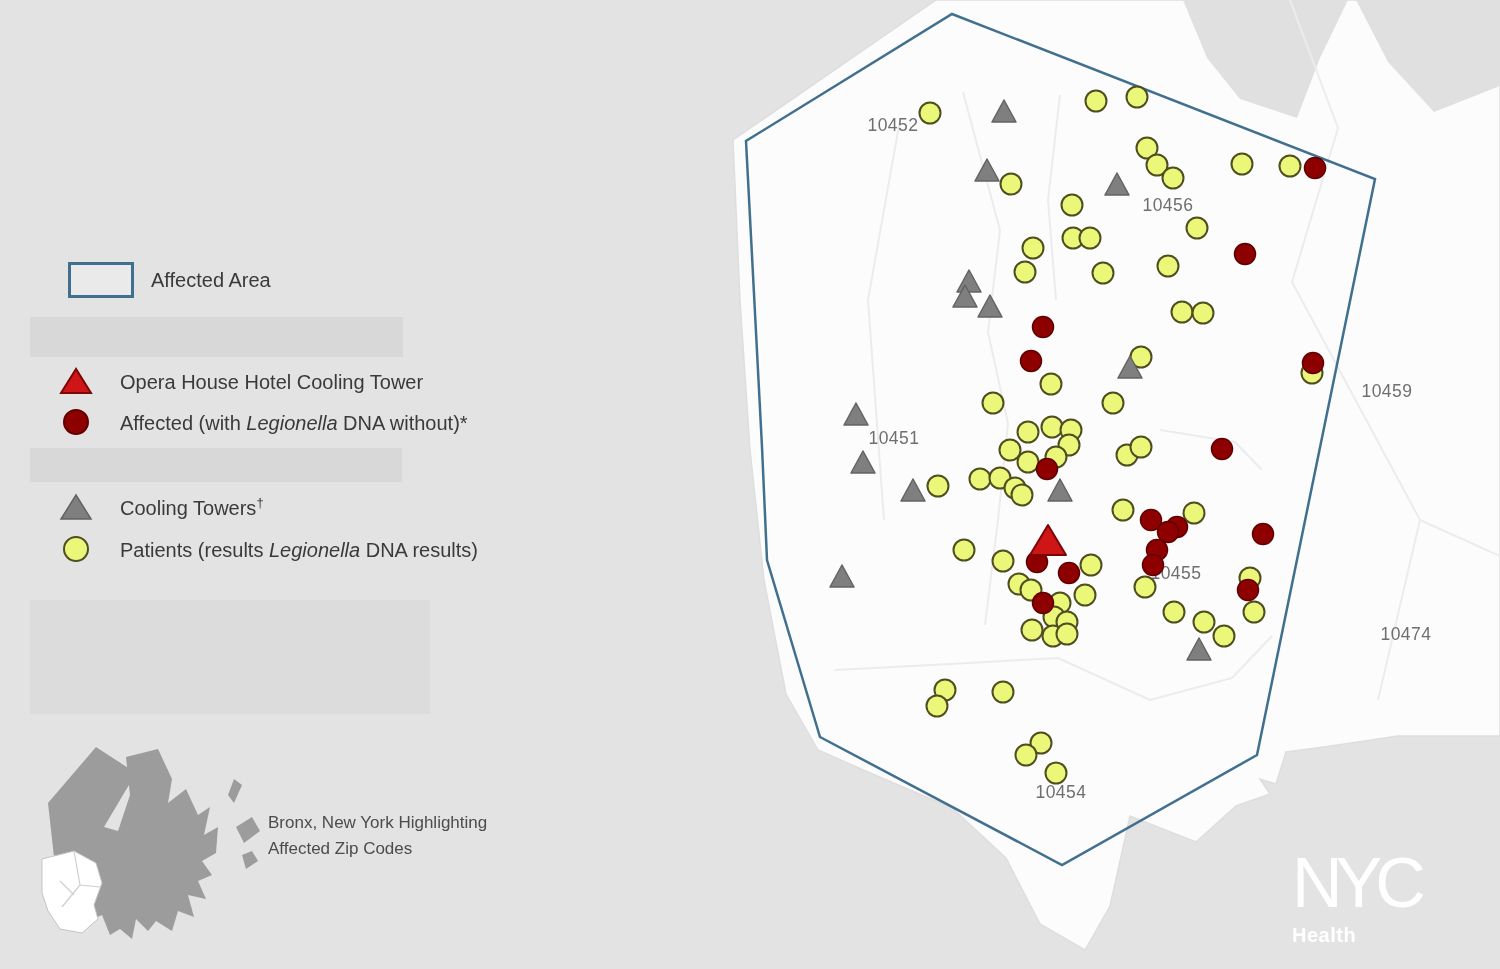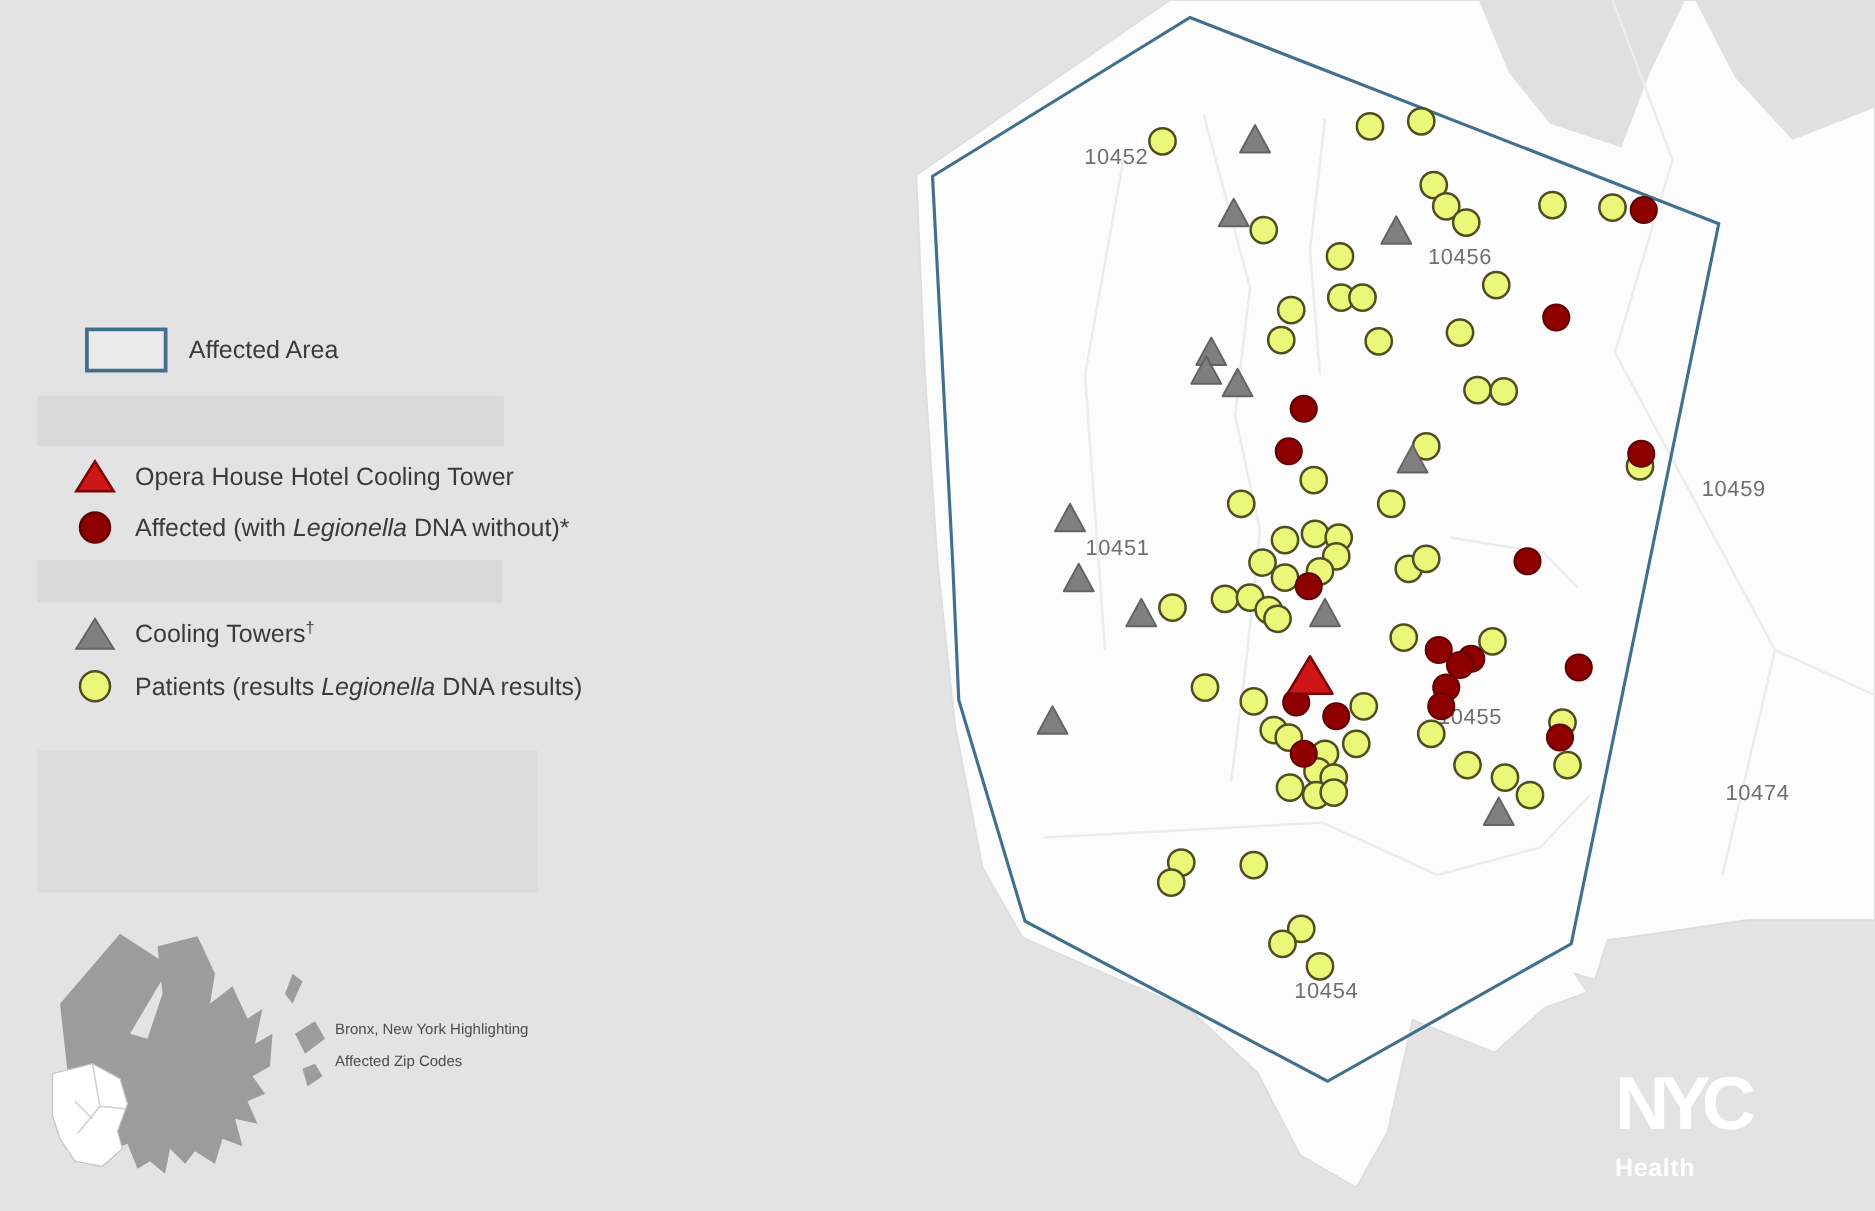--- a/index.html
+++ b/index.html
@@ -25,37 +25,37 @@
   .row-affected .lg-label{margin-left:17px;}
   .redacted{position:absolute;background:var(--redacted-bar);}
   .bar1{left:30px;top:317px;width:373px;height:40px;}
   .bar2{left:30px;top:448px;width:372px;height:34px;}
   .footnote-block{left:30px;top:600px;width:400px;height:114px;background:#dcdcdc;}
   .row-opera{left:58px;top:363px;height:36px;}
   .row-withdna{left:58px;top:404px;height:36px;}
   .row-cooling{left:58px;top:489px;height:36px;text-align:center;}
   .row-withoutdna{left:58px;top:531px;height:36px;}
   .icon-box{width:36px;display:flex;justify-content:center;align-items:center;}
-  .marker-row .lg-label{margin-left:14px;}
+  .marker-row .lg-label{margin-left:26px;}
   .lg-circle{display:inline-block;border-radius:50%;}
   .lg-circle.red{width:22px;height:22px;background:var(--patient-dna-fill);border:2px solid var(--patient-dna-stroke);}
   .lg-circle.yellow{width:22px;height:22px;background:var(--patient-no-dna-fill);border:2px solid var(--patient-no-dna-stroke);}
   .lg-tri.red polygon{fill:var(--opera-fill);stroke:var(--opera-stroke);stroke-width:2;}
   .lg-tri.gray polygon{fill:var(--cooling-tower-fill);stroke:var(--cooling-tower-stroke);stroke-width:1.5;}
   .lg-label sup{font-size:13px;}
 
   .inset{position:absolute;left:40px;top:735px;}
   .inset .borough{fill:var(--inset-gray);}
   .inset .affected-zips{fill:#ffffff;stroke:#c4c4c4;stroke-width:1;}
   .inset .zip-lines{fill:none;stroke:#cfcfcf;stroke-width:1.2;}
   .inset .island{fill:var(--inset-gray);}
-  .caption{position:absolute;left:268px;top:810px;font-size:12px;line-height:26px;color:#4c4c4c;}
+  .caption{position:absolute;left:268px;top:810px;font-size:17px;line-height:26px;color:#4c4c4c;}
 
   .logo{position:absolute;left:1292px;top:844px;color:var(--logo-white);}
-  .logo-nyc{font-size:60px;font-weight:bold;letter-spacing:-7px;line-height:78px;}
+  .logo-nyc{font-size:70px;font-weight:normal;letter-spacing:-7px;line-height:78px;}
   .logo-health{font-size:20px;font-weight:bold;letter-spacing:0.5px;margin-top:2px;}
 </style>
 </head>
 <body>
 
 <div class="stage">
 
   <svg id="map-svg" width="1500" height="969" viewBox="0 0 1500 969">
     <path class="landmass" d="M936,0 L1500,0 L1500,736 L1398,736 L1324,747 L1286,752 L1276,784 L1260,779 L1270,794
          L1236,806 L1196,842 L1130,816 L1110,906 L1085,950 L1040,924 L1006,858 L952,808

